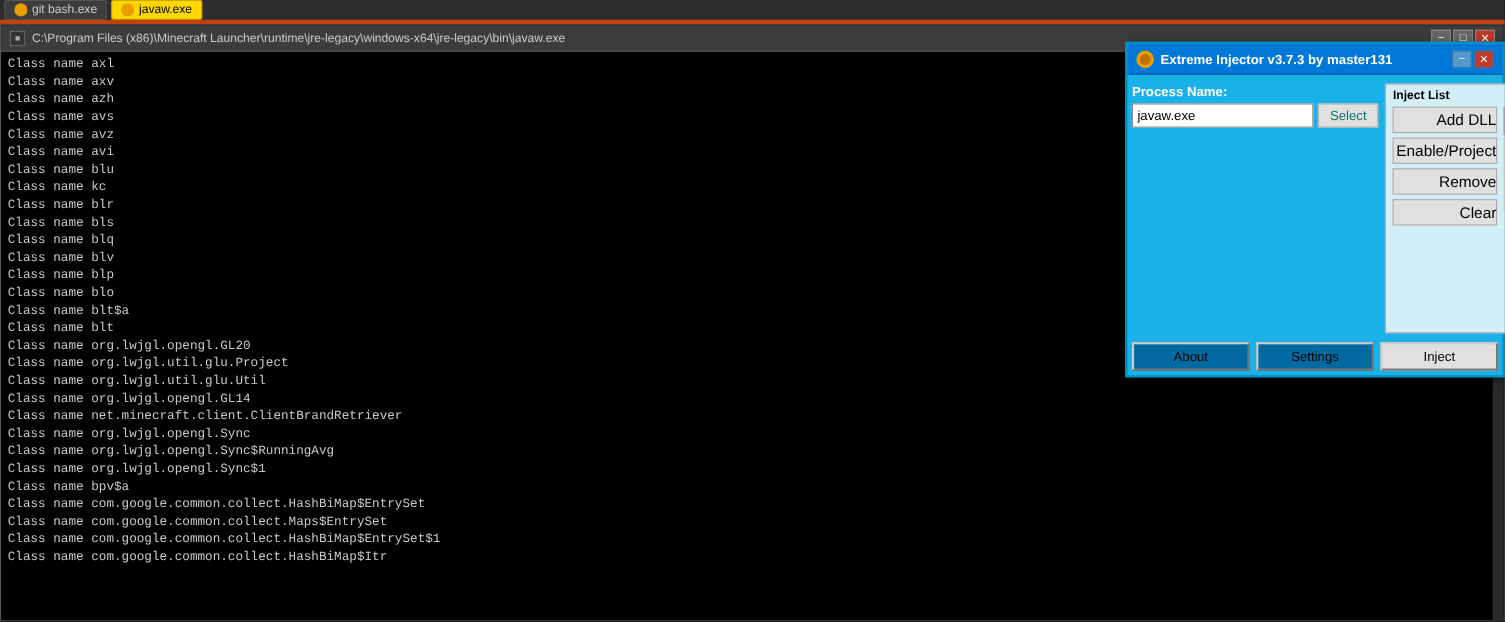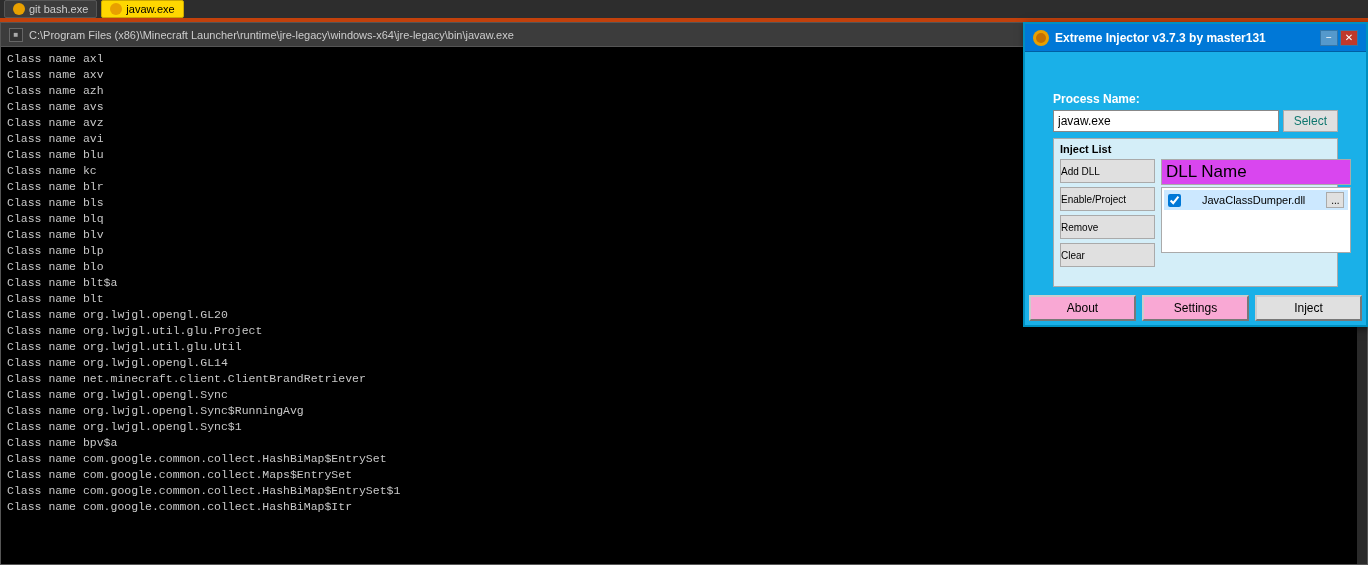--- a/index.html
+++ b/index.html
@@ -139,21 +139,21 @@
 
     
     .injector-panel {
       width: 345px;
       background: #1ab0e8;
       border: 2px solid #0090c0;
       display: flex;
       flex-direction: column;
       position: absolute;
       right: 0;
-      top: 0;
+      top: 16px;
       height: 305px;
       box-shadow: 2px 2px 8px rgba(0,0,0,0.5);
     }
 
     .injector-titlebar {
       display: flex;
       align-items: center;
       background: #0078d7;
       height: 28px;
       padding: 0 8px;
@@ -193,26 +193,24 @@
       color: #fff;
       font-size: 10px;
       display: flex;
       align-items: center;
       justify-content: center;
       cursor: pointer;
     }
     .injector-win-btn.close-btn { background: #c0392b; }
 
     .injector-content {
-      padding: 8px 28px;
-      flex: 1;
-      display: flex;
-      flex-direction: column;
+      padding: 8px 4px;
+      flex: 1;
+      display: flex;
       gap: 6px;
-      margin-top: 32px;
     }
 
     .process-name-section {
       display: flex;
       flex-direction: column;
       gap: 4px;
     }
     .process-name-label {
       color: #fff;
       font-size: 12px;
@@ -268,24 +266,24 @@
     .inject-list-buttons {
       display: flex;
       flex-direction: column;
       gap: 4px;
     }
     .inject-btn {
       width: 95px;
       height: 24px;
       background: #e0e0e0;
       border: 1px solid #aaa;
-      font-size: 10px;
-      cursor: pointer;
-      color: #000;
-      text-align: left;
+      font-size: 14px;
+      cursor: pointer;
+      color: #000;
+      text-align: right;
     }
 
     .dll-list-area {
       flex: 1;
       display: flex;
       flex-direction: column;
       gap: 2px;
     }
     .dll-list-header {
       background: #d946ef;
@@ -334,21 +332,21 @@
     }
 
     .bottom-buttons {
       display: flex;
       gap: 6px;
       padding: 0 4px 4px 4px;
     }
     .bottom-btn {
       flex: 1;
       height: 26px;
-      background: #f9a8d4;
+      background: #0369a1;
       border: 2px outset #ccc;
       font-size: 12px;
       cursor: pointer;
       color: #000;
     }
     .inject-main-btn {
       background: #e0e0e0;
     }
   </style>
 </head>

